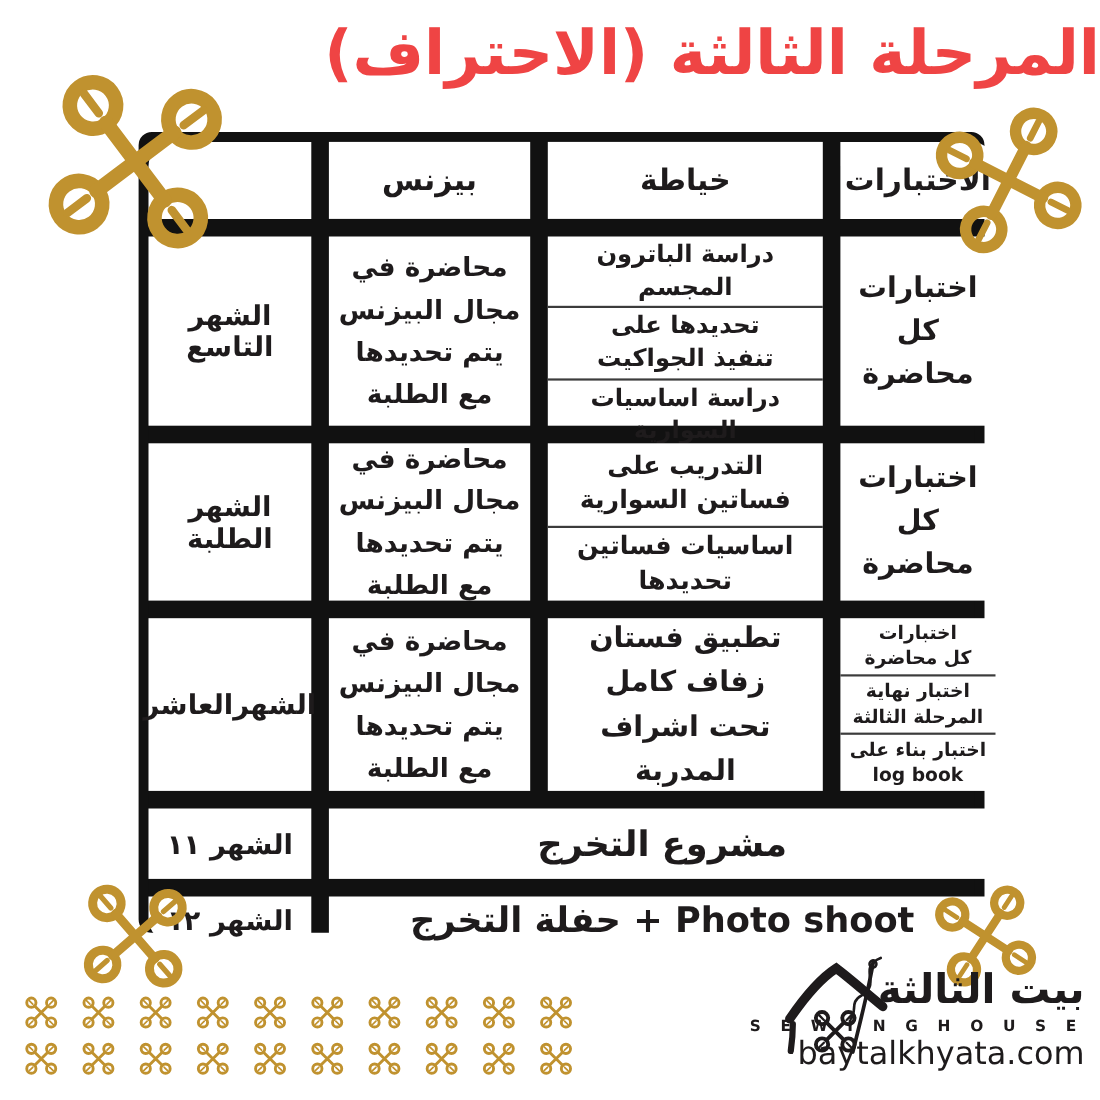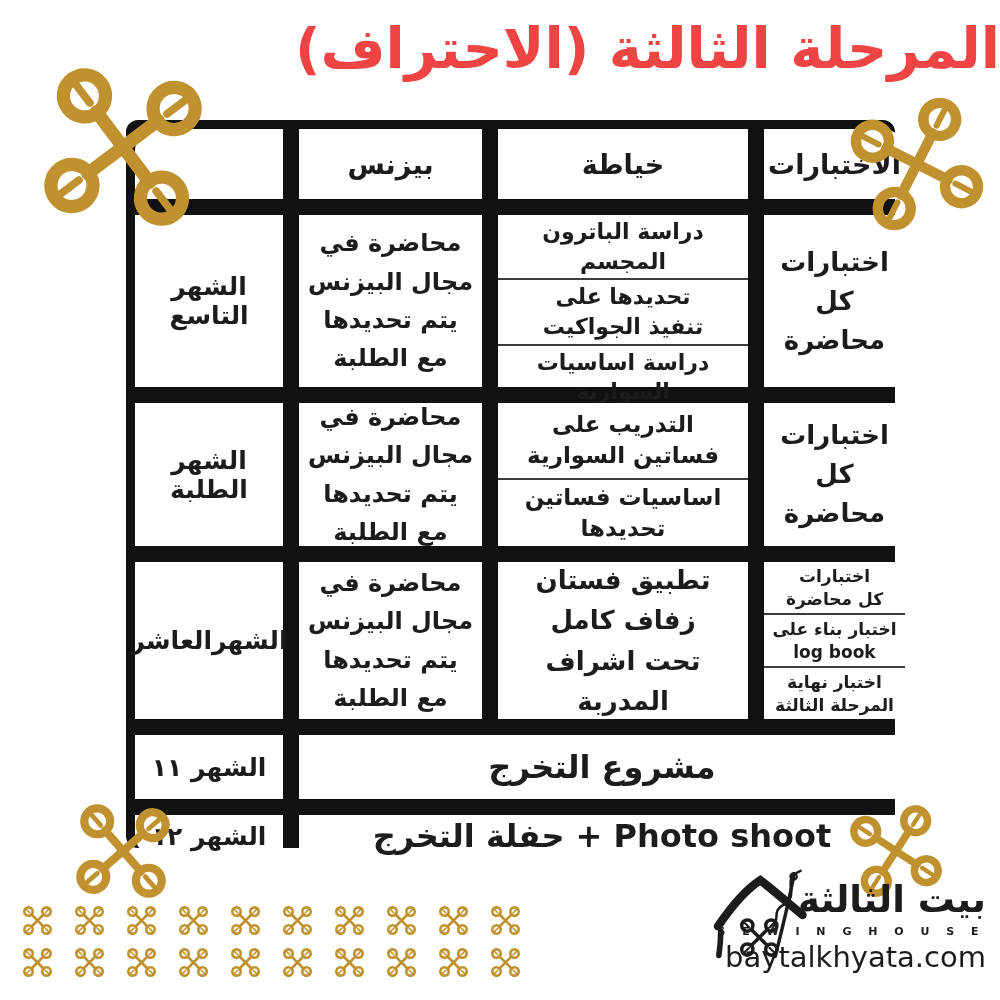--- a/index.html
+++ b/index.html
@@ -53,21 +53,21 @@
   .sub.s9{font-size:23px;line-height:1.35}
   .sub.t10{font-size:17px;line-height:1.35}
   
   .orn{position:absolute;color:#c0922f;pointer-events:none}
   .deco-row{position:absolute;display:flex;gap:21px;color:#c0922f}
   .deco-row svg{width:31px;height:31px}
   
   .logo{position:absolute;right:14px;top:866px;width:278px;height:124px;color:#1e1b1c}
   .logo-icon{position:absolute;left:0;top:2px;width:112px;height:94px;color:#1e1b1c}
   .logo-ar{position:absolute;right:0;top:12px;font-size:37px;font-weight:bold;white-space:nowrap}
-  .logo-en{position:absolute;right:1px;top:59px;font-size:11px;font-weight:bold;letter-spacing:6.5px;white-space:nowrap}
+  .logo-en{position:absolute;right:1px;top:59px;font-size:14px;font-weight:bold;letter-spacing:6.5px;white-space:nowrap}
   .logo-site{position:absolute;right:0;top:74px;font-size:29px;font-weight:500;white-space:nowrap}
 </style>
 </head>
 <body>
 
 <svg width="0" height="0" style="position:absolute" aria-hidden="true">
   <defs>
     <g id="motif" fill="none" stroke="currentColor" stroke-linecap="round">
       <circle cx="21" cy="21" r="13.5" stroke-width="8.5"></circle>
       <circle cx="79" cy="21" r="13.5" stroke-width="8.5"></circle>
@@ -122,24 +122,24 @@
 مجال البيزنس
 يتم تحديدها
 مع الطلبة</div>
   <div class="cell sew10" dir="rtl">تطبيق فستان
 زفاف كامل
 تحت اشراف
 المدربة</div>
   <div class="cell stack">
     <div class="sub t10" dir="rtl" style="flex:1">اختبارات
 كل محاضرة</div>
+    <div class="sub t10" dir="rtl" style="flex:1">اختبار نهاية
+المرحلة الثالثة</div>
     <div class="sub t10" dir="rtl" style="flex:1">اختبار بناء على
 log book</div>
-    <div class="sub t10" dir="rtl" style="flex:1">اختبار نهاية
-المرحلة الثالثة</div>
   </div>
 
   <div class="cell m" dir="rtl">الشهر ١١</div>
   <div class="cell merged" dir="rtl">مشروع التخرج</div>
 
   <div class="cell m bl" dir="rtl">الشهر ١٢</div>
   <div class="cell merged br" dir="rtl">Photo shoot + حفلة التخرج</div>
 </div>
 
 <svg class="orn" style="left:45px;top:69px;width:156px;height:156px;transform:rotate(8deg)" viewBox="0 0 100 100">

